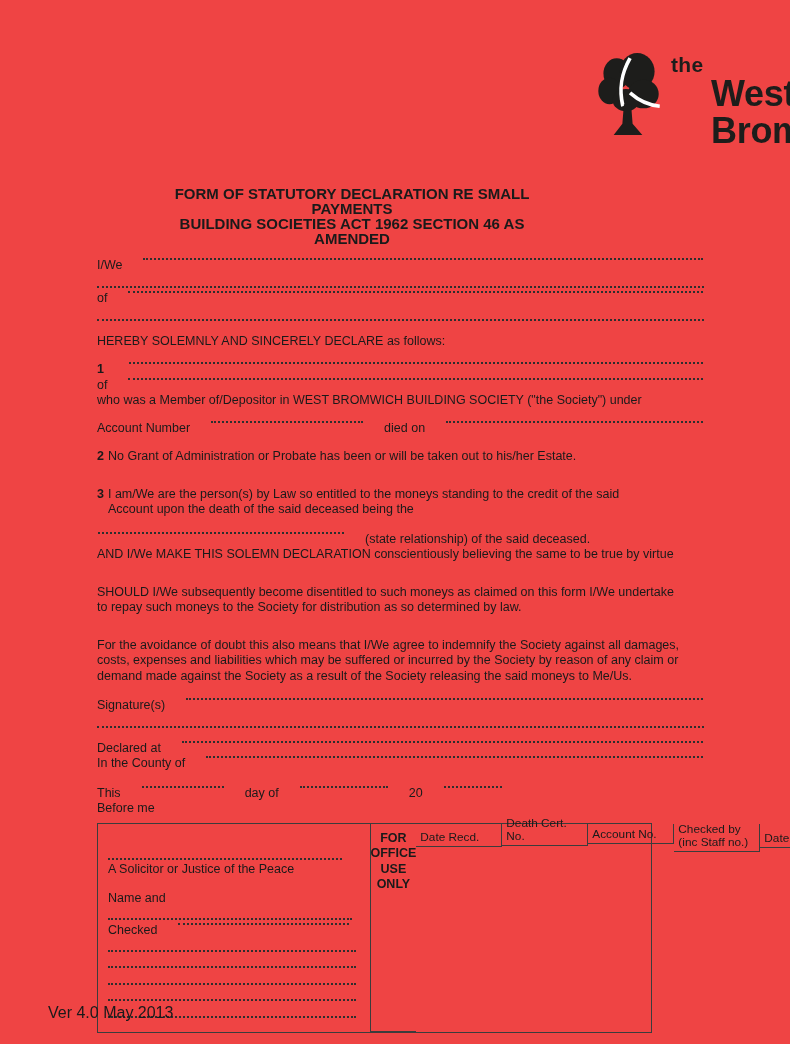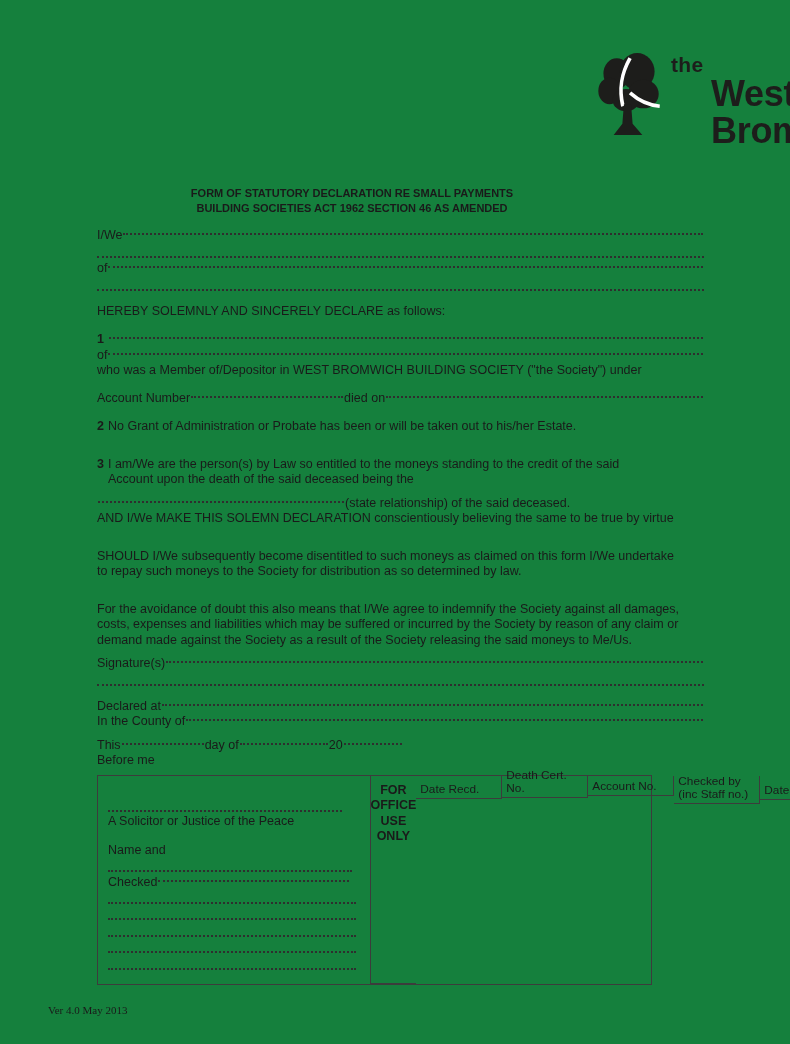--- a/index.html
+++ b/index.html
@@ -1,43 +1,43 @@
 <!DOCTYPE html>
 <html><head>
 <meta charset="utf-8">
 <style>
   html,body{margin:0;padding:0;background:#ffffff;}
   .page{
     position:relative;
     width:790px;height:1044px;
-    background:#15803d;
+    background:#ef4444;
     font-family:"Liberation Sans",sans-serif;
     color:#1a1a1a;
     overflow:hidden;
   }
 
   
   .logo{position:absolute;top:50px;left:594px;display:flex;align-items:flex-start;gap:9px;}
   .logo-text{line-height:1;color:#1d1d1b;padding-top:4px;}
   .logo-the{font-size:21px;font-weight:bold;letter-spacing:.3px;}
   .logo-west,.logo-brom{font-size:36px;font-weight:bold;letter-spacing:-.3px;margin-top:1px;margin-left:40px;}
 
   
   .content{position:absolute;left:97px;top:186px;width:607px;font-size:12.5px;line-height:15.5px;}
-  .title{font-weight:bold;text-align:center;width:398px;margin-left:56px;font-size:11px;line-height:15px;}
-
-  
-  .fl{display:flex;align-items:center;}
+  .title{font-weight:bold;text-align:center;width:398px;margin-left:56px;font-size:15px;line-height:15px;}
+
+  
+  .fl{display:flex;align-items:flex-start;gap:20px;}
   .fl>span{white-space:pre;}
   .dots{flex:1 1 auto;border-bottom:2px dotted #2e2e2e;margin:0 1px 3px 1px;min-width:8px;}
   .dots.fix{flex:0 0 auto;}
   .dotline{border-bottom:2px dotted #2e2e2e;height:12px;margin-bottom:3.5px;}
   .num{font-weight:bold;margin-right:4px;}
   .indent{padding-left:11px;}  .mt10{margin-top:22px;} .mt12{margin-top:12px;}
-  .mt13{margin-top:13px;}.mt14{margin-top:8px;}
+  .mt13{margin-top:13px;}.mt14{margin-top:14px;}
 
   
   .bottom{display:flex;margin-top:6px;width:556px;align-items:stretch;}
   .witness{
     width:274px;box-sizing:border-box;
     border:1.5px solid #3c3c3c;
     padding:22px 14px 11px 10px;
     font-size:12.5px;line-height:15px;
   }
   .witness .dotline{margin-bottom:2.6px;}
@@ -49,21 +49,21 @@
   .o-head{font-weight:bold;text-align:center;font-size:12.5px;padding:7px 0 5px;border-bottom:1px solid #3c3c3c;}
   .o-row{display:flex;border-bottom:1px solid #3c3c3c;box-sizing:border-box;}
   .o-row:last-child{border-bottom:none;margin-top:24px;}
   .o-label{
     width:86px;box-sizing:border-box;border-right:1px solid #3c3c3c;
     padding:1px 2px 2px 4px;display:flex;align-items:flex-end;
     white-space:pre-line;font-size:11.8px;line-height:13px;
   }
   .o-value{flex:1;}
 
-  .version{position:absolute;left:48px;top:1004px;font-size:11px;color:#1a1a1a;font-family:Liberation Serif, serif;}
+  .version{position:absolute;left:48px;top:1004px;font-size:16px;color:#1a1a1a;}
 </style>
 </head>
 <body>
 
 <div class="page">
 
   <div class="logo">
     <svg width="68" height="88" viewBox="0 0 66 86">
       <g fill="#1d1d1b">
         <ellipse cx="22" cy="23" rx="13" ry="15"></ellipse>

